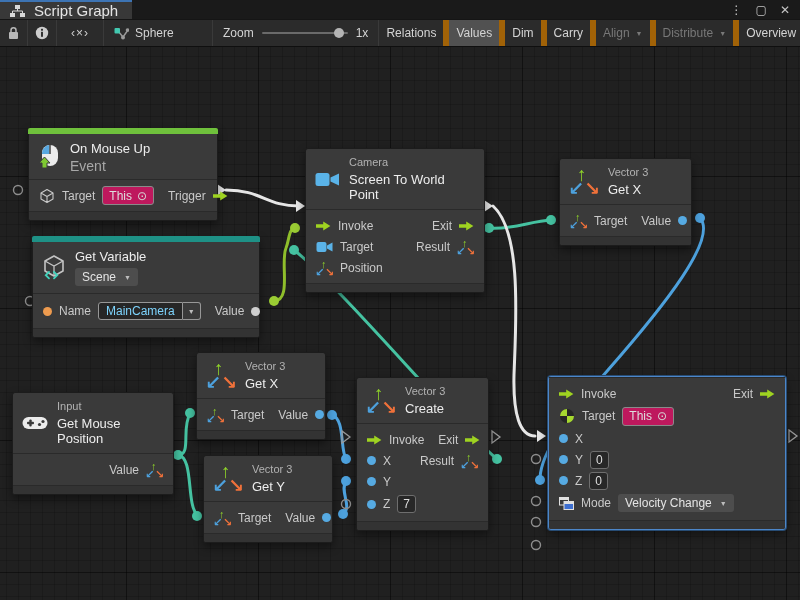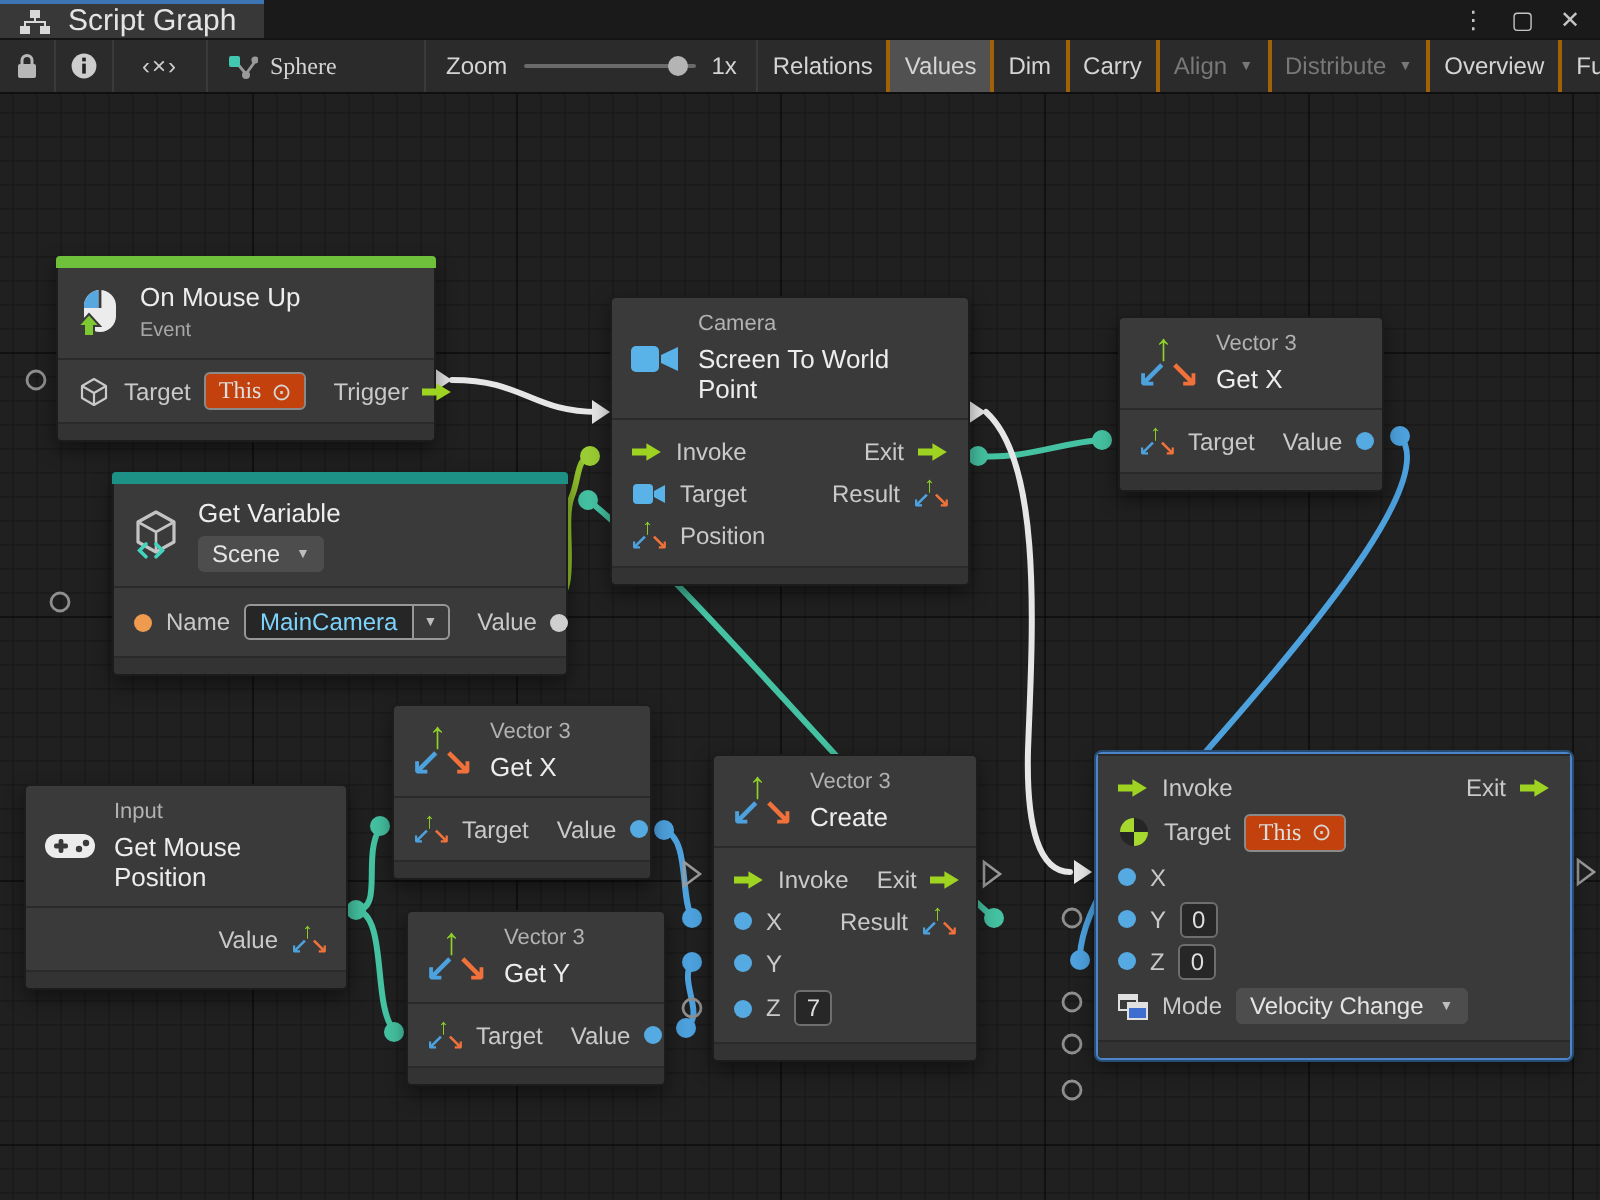--- a/index.html
+++ b/index.html
@@ -12,25 +12,25 @@
   .tabbar{position:absolute;top:0;left:0;right:0;height:19px;background:#1a1a1a;display:flex;align-items:stretch;z-index:5;}
   .tab{display:flex;align-items:center;gap:6px;background:#383838;padding:0 14px 0 6px;border-top:2px solid #3d74b4;font-size:15px;color:#e4e4e4;}
   .tab-spacer{flex:1;}
   .win-controls{display:flex;align-items:center;gap:13px;padding:0 10px;color:#c4c4c4;font-size:12px;}
   .win-controls span{cursor:default;line-height:12px;}
   .toolbar{position:absolute;top:19px;left:0;right:0;height:26px;background:#2b2b2b;border-top:1px solid #151515;border-bottom:1px solid #0f0f0f;
     display:flex;align-items:stretch;font-size:12px;color:#d4d4d4;z-index:5;}
   .tb-sec{display:flex;align-items:center;padding:0 7px;border-right:1px solid #3a3a3a;}
   .tb-icon{display:flex;align-items:center;justify-content:center;width:22px;}
   .tb-code{color:#cfcfcf;letter-spacing:1px;padding:0 14px;}
-  .tb-bc{gap:6px;padding:0 10px;min-width:88px;font-family:Liberation Serif, serif;}
+  .tb-bc{gap:6px;padding:0 10px;min-width:88px;}
   .tb-zoom{gap:8px;padding:0 10px;flex:1;}
   .zoom-track{position:relative;width:86px;height:2px;background:#6a6a6a;border-radius:1px;}
   .zoom-thumb{position:absolute;top:-4px;left:72px;width:10px;height:10px;border-radius:50%;background:#b4b4b4;}
-  .tb-btn{display:flex;align-items:center;gap:6px;padding:0 7px;border-right:2px solid #a16207;white-space:nowrap;}
+  .tb-btn{display:flex;align-items:center;gap:6px;padding:0 7px;border-right:6px solid #a16207;white-space:nowrap;}
   .tb-btn:last-child{border-right:none;}
   .tb-btn.active{background:#515151;}
   .tb-btn.disabled{color:#787878;}
   .caret{font-size:7px;line-height:7px;color:#bdbdbd;}
   .tb-btn.disabled .caret{color:#787878;}
 
   
   .canvas{position:absolute;top:46px;left:0;width:800px;height:554px;z-index:0;
     background-color:#202020;
     background-image:
@@ -47,33 +47,33 @@
   .node{position:absolute;z-index:2;background:#3a3a3a;border:1px solid #1c1c1c;border-radius:3px;
     box-shadow:0 4px 10px rgba(0,0,0,.45);color:#c9c9c9;font-size:12px;}
   .node.selected{border-color:#4d86c8;box-shadow:0 0 0 1px #274c74,0 4px 10px rgba(0,0,0,.45);}
   .cap{height:6px;border-radius:2px 2px 0 0;margin:-1px -1px 0 -1px;}
   .cap.green{background:#6fc13c;}
   .cap.teal{background:#1e9186;}
   .hdr{display:flex;align-items:center;gap:9px;padding:7px 12px 7px 9px;}
   .hdr .tcol{display:flex;flex-direction:column;gap:4px;}
   .cat{font-size:11px;color:#b2b2b2;line-height:12px;}
   .ttl{font-size:13px;color:#ededed;line-height:15px;}
-  .sub{font-size:10px;color:#a8a8a8;line-height:12px;}
+  .sub{font-size:14px;color:#a8a8a8;line-height:12px;}
   .rows{border-top:1px solid #2a2a2a;padding:5px 0;}
   .row{display:flex;align-items:center;gap:7px;height:21px;padding:0 10px;}
   .row.tall{height:24px;}
   .sp{flex:1;}
   .footer{height:8px;border-top:1px solid #2a2a2a;background:#333;border-radius:0 0 2px 2px;}
 
   .pdot{width:9px;height:9px;border-radius:50%;flex:none;}
   .pdot.blue{background:#56aae2;}
   .pdot.orange{background:#ee9b4f;}
   .pdot.gray{background:#cfcfcf;}
 
-  .chip{display:inline-flex;align-items:center;gap:5px;background:#c2410c;border:1px solid #8a8a8a;border-radius:3px;padding:0 6px;height:17px;color:#dedede;font-family:Liberation Serif, serif;}
+  .chip{display:inline-flex;align-items:center;gap:5px;background:#be185d;border:1px solid #8a8a8a;border-radius:3px;padding:0 6px;height:17px;color:#dedede;}
   .chip .pick{font-size:12px;color:#d6d6d6;line-height:12px;}
   .num{display:inline-flex;align-items:center;background:#272727;border:1px solid #6e6e6e;border-radius:3px;padding:0 5px;height:16px;color:#dedede;}
   .dd{display:inline-flex;align-items:center;gap:8px;background:#4d4d4d;border-radius:3px;padding:0 7px;height:18px;color:#e4e4e4;}
   .combo{display:inline-flex;height:18px;}
   .combo .cval{display:flex;align-items:center;background:#262626;border:1px solid #979797;border-radius:3px 0 0 3px;padding:0 7px;color:#7dd3fc;}
   .combo .cbtn{display:flex;align-items:center;background:#3a3a3a;border:1px solid #979797;border-left:none;border-radius:0 3px 3px 0;padding:0 5px;}
 
   
   .v3{position:relative;width:17px;height:16px;flex:none;font-weight:900;font-style:normal;}
   .v3 i{position:absolute;font-style:normal;font-size:11px;line-height:10px;}
@@ -258,21 +258,21 @@
       <span>
         <svg width="15" height="10" viewBox="0 0 15 10">
             <path d="M0 3.2 h7.2 V0.6 L14.4 5 L7.2 9.4 V6.8 H0 z" fill="#9fd321"></path>
           </svg>
       </span>
     </div>
   </div>
   <div class="footer"></div>
 </div>
 
-<div class="node" style="left:56px;top:236px;width:226px;">
+<div class="node" style="left:32px;top:236px;width:226px;">
   <div class="cap teal"></div>
   <div class="hdr">
     <span>
       <svg width="24" height="25" viewBox="0 0 24 25">
         <path d="M12 1 L21 6 V16 L12 21 L3 16 V6 Z" stroke="#c4c4c4" stroke-width="1.6" fill="none" stroke-linejoin="round"></path>
         <path d="M3 6 L12 11 L21 6 M12 11 V21" stroke="#c4c4c4" stroke-width="1.3" fill="none"></path>
         <path d="M7 17 l-3.2 3.2 3.2 3.2 M12 17 l3.2 3.2 -3.2 3.2" stroke="#42d4bd" stroke-width="1.8" fill="none" stroke-linecap="round"></path>
       </svg>
     </span>
     <span class="tcol">

